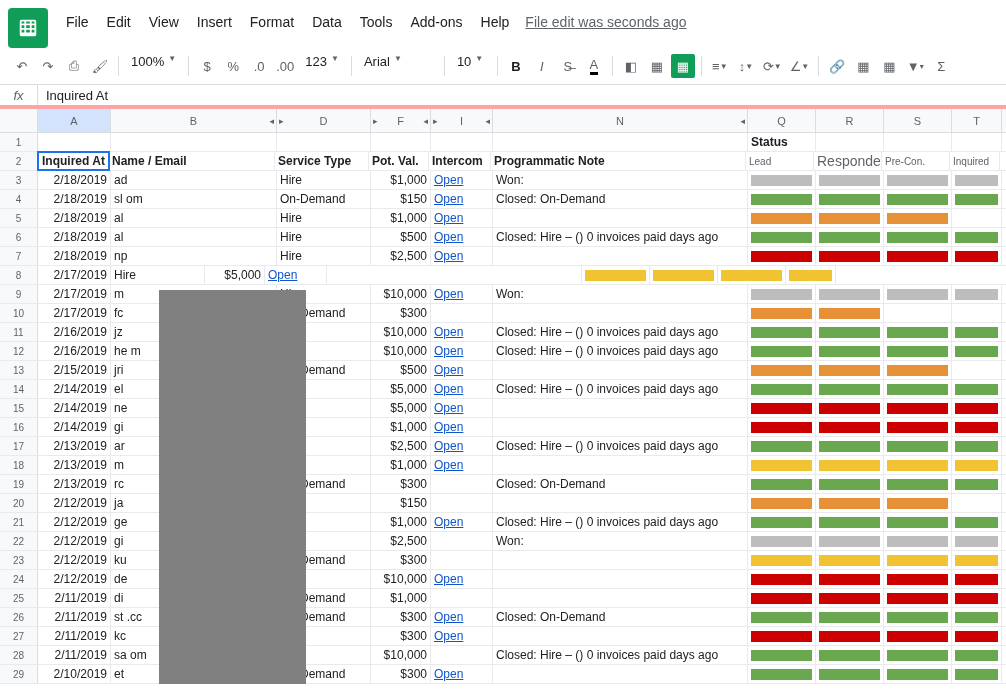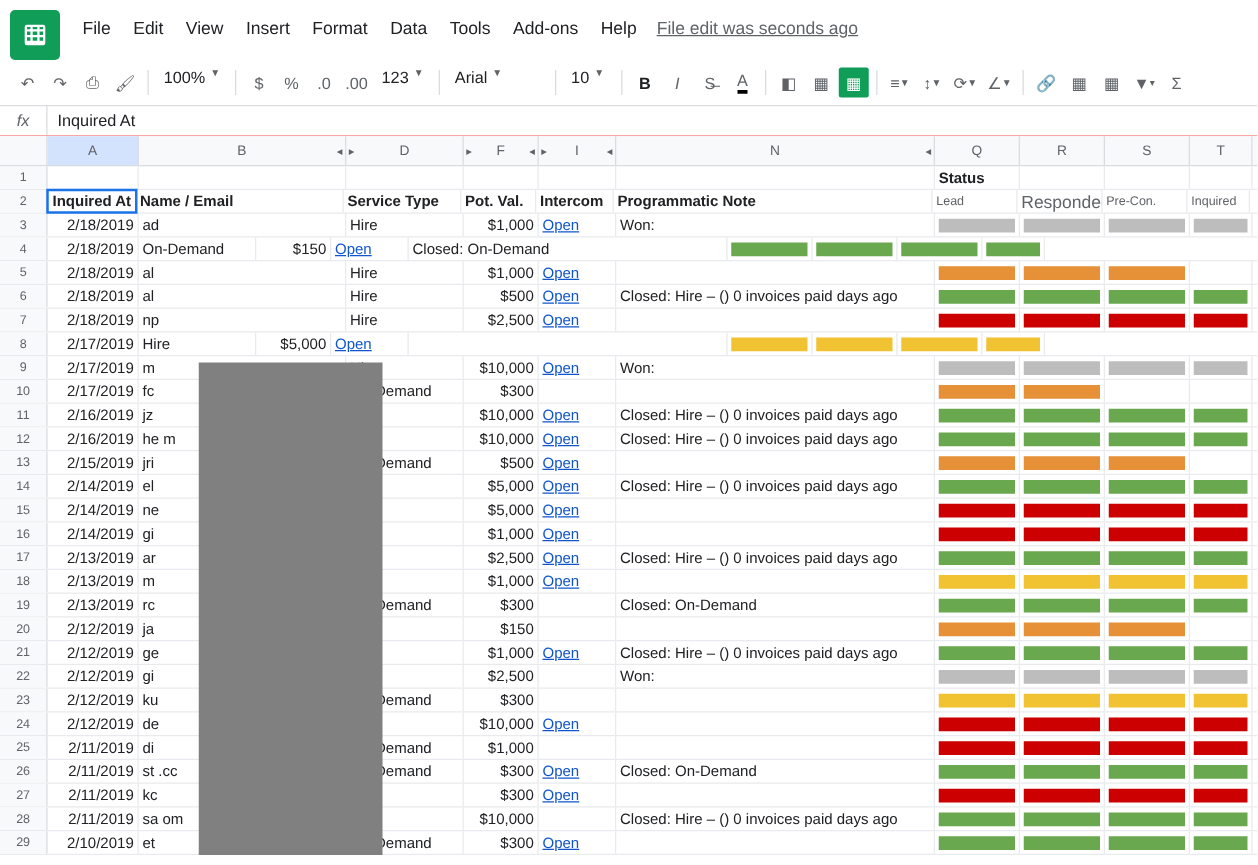--- a/index.html
+++ b/index.html
@@ -20,21 +20,21 @@
 
 .toolbar { display: flex; align-items: center; padding: 6px 10px; border-bottom: 1px solid #dadce0; gap: 2px; flex-wrap: nowrap; }
 .tb-btn { min-width: 24px; height: 24px; display: flex; align-items: center; justify-content: center; cursor: pointer; color: #5f6368; border-radius: 2px; padding: 0 3px; font-size: 13px; }
 .tb-sep { width: 1px; height: 20px; background: #dadce0; margin: 0 4px; }
 .tb-select { display: flex; align-items: flex-start; padding: 0 6px; height: 24px; font-size: 13px; color: #202124; cursor: pointer; gap: 4px; }
 .tb-dropdown-arrow { font-size: 8px; color: #5f6368; }
 .bold { font-weight: bold; color: #202124; }
 .filter-active { background: #0f9d58; color: #fff; border-radius: 2px; }
 
 
-.formula-bar { display: flex; align-items: center; border-bottom: 1px solid #fca5a5; height: 24px; }
+.formula-bar { display: flex; align-items: center; border-bottom: 4px solid #fca5a5; height: 24px; }
 .fx-label { width: 38px; text-align: center; font-style: italic; color: #5f6368; font-size: 13px; border-right: 1px solid #dadce0; height: 100%; display:flex; align-items:center; justify-content:center; }
 .fx-content { padding: 0 8px; font-size: 13px; }
 .col-headers { display: flex; background: #f8f9fa; border-bottom: 1px solid #dadce0; height: 24px; }
 .corner { width: 38px; background: #f8f9fa; border-right: 1px solid #dadce0; border-bottom: 1px solid #dadce0; height: 24px; }
 .col-h { border-right: 1px solid #dadce0; font-size: 11px; color: #5f6368; display: flex; align-items: center; justify-content: center; position: relative; }
 .col-h.selected { background: #d3e3fd; }
 .col-collapse { position: absolute; right: 2px; font-size: 9px; color: #5f6368; }
 
 .row { display: flex; height: 19px; border-bottom: 1px solid #e8eaed; }
 .row-h { width: 38px; background: #f8f9fa; border-right: 1px solid #dadce0; font-size: 10px; color: #5f6368; display: flex; align-items: center; justify-content: center; }
@@ -197,20 +197,21 @@
         <div class="cell cS">
           <div class="status-bar gray"></div>
         </div>
         <div class="cell cT">
           <div class="status-bar gray"></div>
         </div>
       </div>
       <div class="row">
         <div class="row-h">4</div>
         <div class="cell cA right">2/18/2019</div>
+        <div class="cell cB">sl                                      om</div>
         <div class="cell cD">On-Demand</div>
         <div class="cell cF right">$150</div>
         <div class="cell cI link">Open</div>
         <div class="cell cN">Closed: On-Demand</div>
         <div class="cell cQ">
           <div class="status-bar green"></div>
         </div>
         <div class="cell cR">
           <div class="status-bar green"></div>
         </div>

